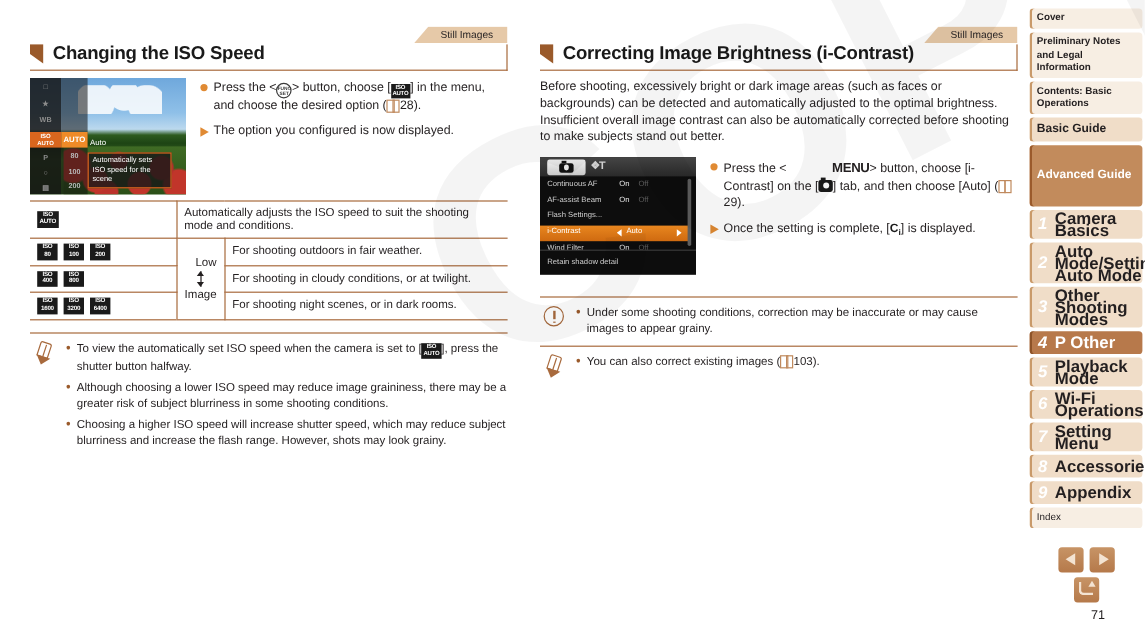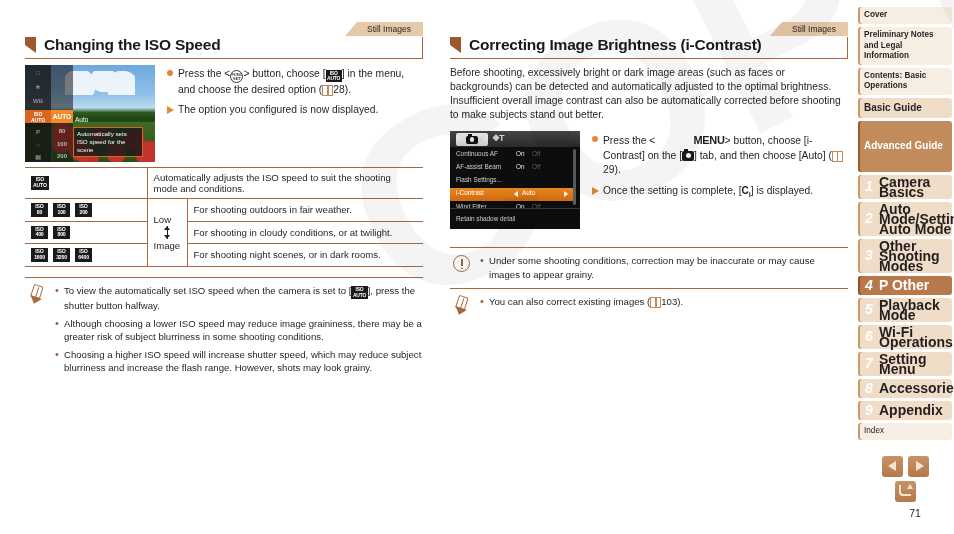--- a/index.html
+++ b/index.html
@@ -146,21 +146,21 @@
     font-size: 9.6px; color: #231f20;
   }
   table.iso-table td {
     border-top: 1.2px solid #a86a3d;
     border-bottom: 1.2px solid #a86a3d;
     padding: 4px 6px;
     vertical-align: middle;
   }
   table.iso-table td.sep { border-right: 1.2px solid #a86a3d; }
   td.c-icons { width: 122px; }
-  td.c-lvl   { width: 40px; text-align:left; font-size: 9.6px; margin-top: 12px; }
+  td.c-lvl   { width: 40px; text-align:right; font-size: 9.6px; margin-top: 12px; }
   .iso-cell { display:flex; gap: 5px; }
   .isoi {
     display:inline-block; background:#1a1a1a; color:#ffffff;
     font-size: 5.2px; line-height: 5.6px; font-weight: bold;
     text-align:center; padding: 1.2px 2px; letter-spacing: -0.2px;
     min-width: 17px;
   }
   .isoi b { display:block; }
   .arrow-ud {
     display:block; width: 9px; margin: 1px auto; position: relative; height: 13px;

